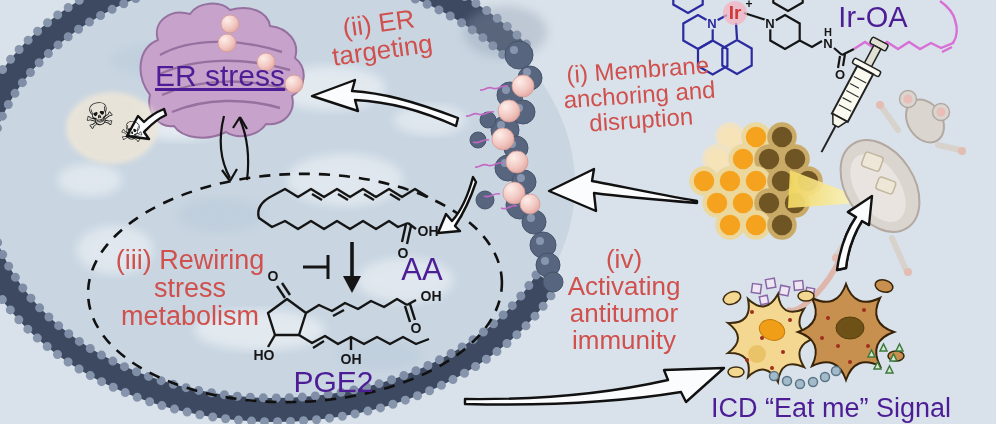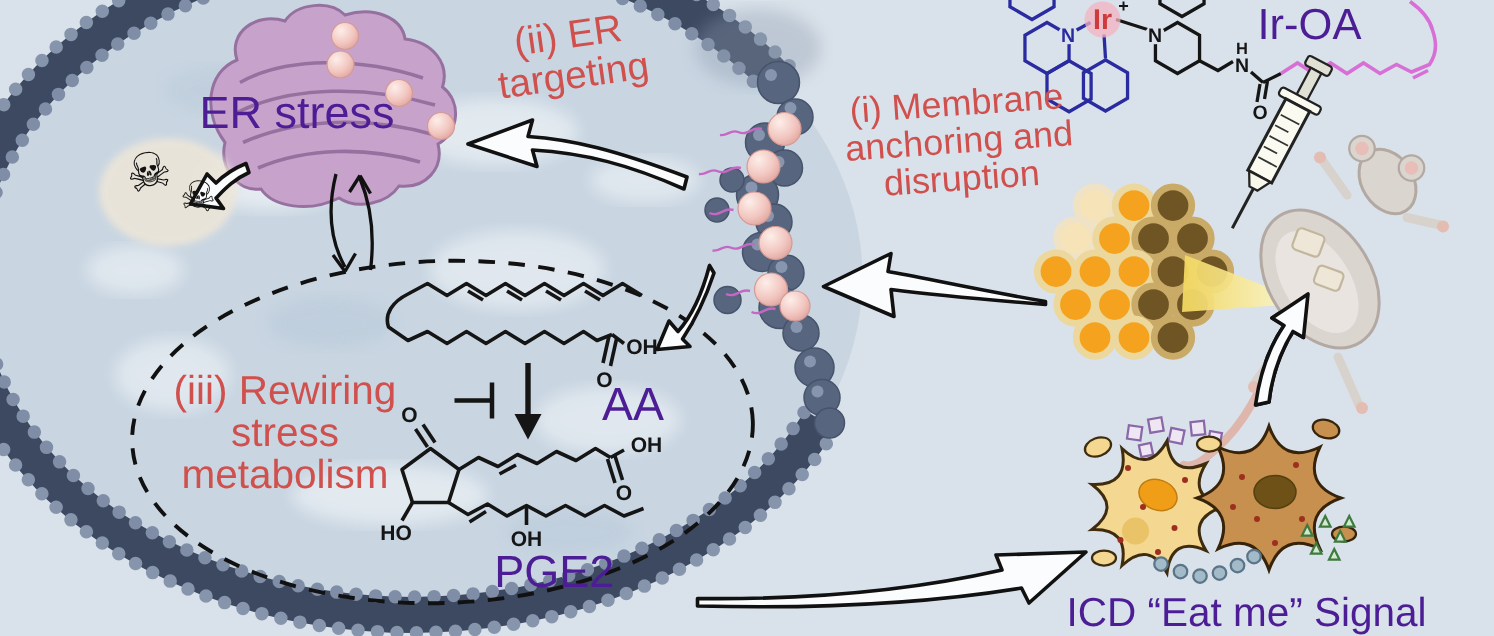--- a/index.html
+++ b/index.html
@@ -372,35 +372,36 @@
       <circle cx="774" cy="376" r="4.5"></circle>
           <circle cx="787" cy="381" r="4.5"></circle>
       <circle cx="800" cy="384" r="4.5"></circle>
           <circle cx="813" cy="382" r="4.5"></circle>
       <circle cx="825" cy="377" r="4.5"></circle>
           <circle cx="836" cy="371" r="4.5"></circle>
     </g>
   </g>
 </svg>
 
-<div class="label nowrap" style="left:118px;top:60px;width:160px;font-size:30px;">ER stress</div>
+<div class="label nowrap" style="left:140px;top:60px;width:160px;font-size:30px;text-decoration:underline;">ER stress</div>
 
 <span class="skull" style="left:84px;top:98px;font-size:34px;transform:rotate(-12deg);">☠</span>
 <span class="skull" style="left:120px;top:118px;font-size:27px;transform:rotate(8deg);">☠</span>
 
 
 <div class="label red" style="left:308px;top:10px;width:145px;font-size:26px;transform:rotate(-8deg);">(ii) ER targeting</div>
 
 <div class="label red" style="left:552px;top:58px;width:175px;font-size:24px;transform:rotate(-4deg);">(i) Membrane anchoring and disruption</div>
 
 <div class="label red" style="left:95px;top:246px;width:190px;font-size:27px;">(iii) Rewiring stress metabolism</div>
 
+<div class="label red" style="left:549px;top:246px;width:150px;font-size:26px;">(iv) Activating antitumor immunity</div>
 
 <div class="label nowrap" style="left:365px;top:254px;width:50px;font-size:31px;margin-left:32px;">AA</div>
 
-<div class="label nowrap" style="left:286px;top:366px;width:95px;font-size:30px;margin-left:36px;">PGE2</div>
+<div class="label nowrap" style="left:286px;top:366px;width:95px;font-size:30px;">PGE2</div>
 
 <div class="label nowrap" style="left:828px;top:2px;width:90px;font-size:29px;">Ir-OA</div>
 
 
 <div class="label nowrap" style="left:682px;top:394px;width:298px;font-size:27px;">ICD “Eat me” Signal</div>
 
 </div>
 
 </body></html>

